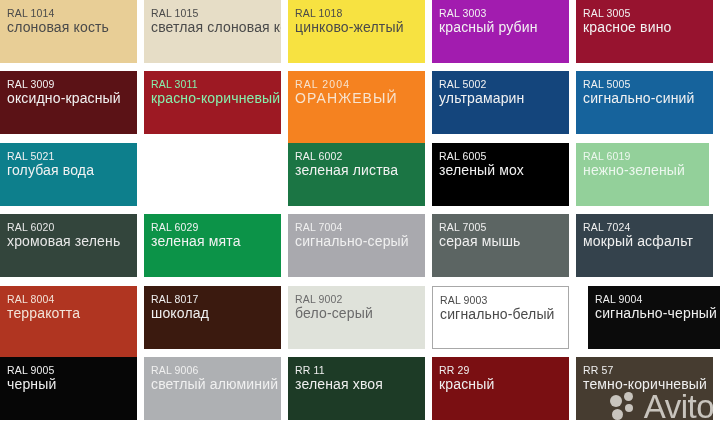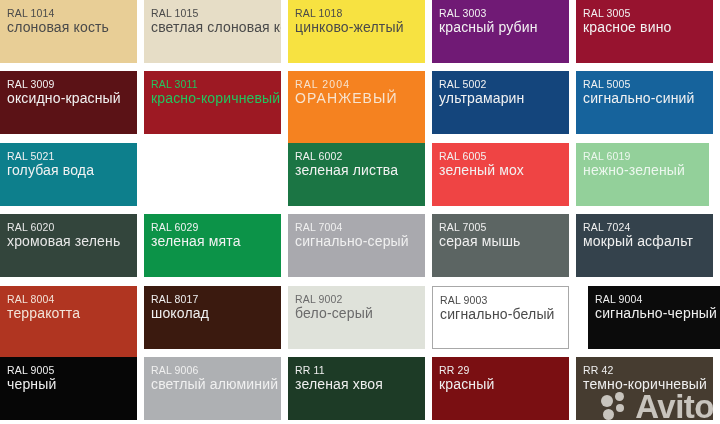--- a/index.html
+++ b/index.html
@@ -88,21 +88,21 @@
     border-radius: 50%;
     background: #e9e6e1;
   }
   #avito-watermark .dots i.d1 { width: 12px; height: 12px; left: 0px;  top: 3px; }
   #avito-watermark .dots i.d2 { width: 9px;  height: 9px;  left: 14px; top: 0px; }
   #avito-watermark .dots i.d3 { width: 8px;  height: 8px;  left: 15px; top: 12px; }
   #avito-watermark .dots i.d4 { width: 11px; height: 11px; left: 2px;  top: 17px; }
   #avito-watermark .wordmark {
     font-family: "Liberation Sans", "DejaVu Sans", sans-serif;
     font-size: 33px;
-    font-weight: 700;
+    font-weight: 400;
     color: #e9e6e1;
     line-height: 30px;
     letter-spacing: -0.5px;
   }
 </style>
 </head>
 <body>
 
 <div id="chart">
     <div class="swatch" style="left: 0px; top: 0px; width: 137px; height: 63px; background: rgb(232, 206, 150);">
@@ -116,40 +116,40 @@
         <span class="swatch-code">RAL 1015</span>
         <span class="swatch-name">светлая слоновая кость</span>
       </div>
     </div>
     <div class="swatch" style="left: 288px; top: 0px; width: 137px; height: 63px; background: rgb(247, 226, 65);">
       <div class="swatch-label" style="color: rgb(74, 74, 74);">
         <span class="swatch-code">RAL 1018</span>
         <span class="swatch-name">цинково-желтый</span>
       </div>
     </div>
-    <div class="swatch" style="left: 432px; top: 0px; width: 137px; height: 63px; background: #701a75;">
+    <div class="swatch" style="left: 432px; top: 0px; width: 137px; height: 63px; background: #a21caf;">
       <div class="swatch-label" style="color: rgb(242, 242, 242);">
         <span class="swatch-code">RAL 3003</span>
         <span class="swatch-name">красный рубин</span>
       </div>
     </div>
     <div class="swatch" style="left: 576px; top: 0px; width: 137px; height: 63px; background: rgb(151, 19, 47);">
       <div class="swatch-label" style="color: rgb(242, 242, 242);">
         <span class="swatch-code">RAL 3005</span>
         <span class="swatch-name">красное вино</span>
       </div>
     </div>
     <div class="swatch" style="left: 0px; top: 71px; width: 137px; height: 63px; background: rgb(91, 18, 22);">
       <div class="swatch-label" style="color: rgb(242, 242, 242);">
         <span class="swatch-code">RAL 3009</span>
         <span class="swatch-name">оксидно-красный</span>
       </div>
     </div>
     <div class="swatch" style="left: 144px; top: 71px; width: 137px; height: 63px; background: rgb(157, 25, 35);">
-      <div class="swatch-label" style="color: #22c55e;">
+      <div class="swatch-label" style="color: #86efac;">
         <span class="swatch-code">RAL 3011</span>
         <span class="swatch-name">красно-коричневый</span>
       </div>
     </div>
     <div class="swatch tracked" style="left: 288px; top: 71px; width: 137px; height: 81px; background: rgb(245, 130, 32);">
       <div class="swatch-label" style="color: rgb(247, 227, 207);">
         <span class="swatch-code">RAL  2004</span>
         <span class="swatch-name">ОРАНЖЕВЫЙ</span>
       </div>
     </div>
@@ -171,21 +171,21 @@
         <span class="swatch-name">голубая вода</span>
       </div>
     </div>
     <div class="swatch empty" style="left: 144px; top: 143px; width: 137px; height: 63px; background: rgb(255, 255, 255);"></div>
     <div class="swatch" style="left: 288px; top: 143px; width: 137px; height: 63px; background: rgb(27, 117, 68);">
       <div class="swatch-label" style="color: rgb(242, 242, 242);">
         <span class="swatch-code">RAL 6002</span>
         <span class="swatch-name">зеленая листва</span>
       </div>
     </div>
-    <div class="swatch" style="left: 432px; top: 143px; width: 137px; height: 63px; background: #ef4444;">
+    <div class="swatch" style="left: 432px; top: 143px; width: 137px; height: 63px; background: #000000;">
       <div class="swatch-label" style="color: rgb(242, 242, 242);">
         <span class="swatch-code">RAL 6005</span>
         <span class="swatch-name">зеленый мох</span>
       </div>
     </div>
     <div class="swatch" style="left: 576px; top: 143px; width: 133px; height: 63px; background: rgb(147, 208, 154);">
       <div class="swatch-label" style="color: rgb(236, 247, 238);">
         <span class="swatch-code">RAL 6019</span>
         <span class="swatch-name">нежно-зеленый</span>
       </div>
@@ -269,21 +269,21 @@
       </div>
     </div>
     <div class="swatch" style="left: 432px; top: 357px; width: 137px; height: 63px; background: rgb(122, 15, 18);">
       <div class="swatch-label" style="color: rgb(239, 239, 239);">
         <span class="swatch-code">RR 29</span>
         <span class="swatch-name">красный</span>
       </div>
     </div>
     <div class="swatch" style="left: 576px; top: 357px; width: 137px; height: 63px; background: rgb(70, 60, 48);">
       <div class="swatch-label" style="color: rgb(239, 239, 239);">
-        <span class="swatch-code">RR 42</span>
+        <span class="swatch-code">RR 57</span>
         <span class="swatch-name">темно-коричневый</span>
       </div>
     </div>
     <div id="avito-watermark">
       <span class="dots">
         <i class="d1"></i>
         <i class="d2"></i>
         <i class="d3"></i>
         <i class="d4"></i>
       </span>

